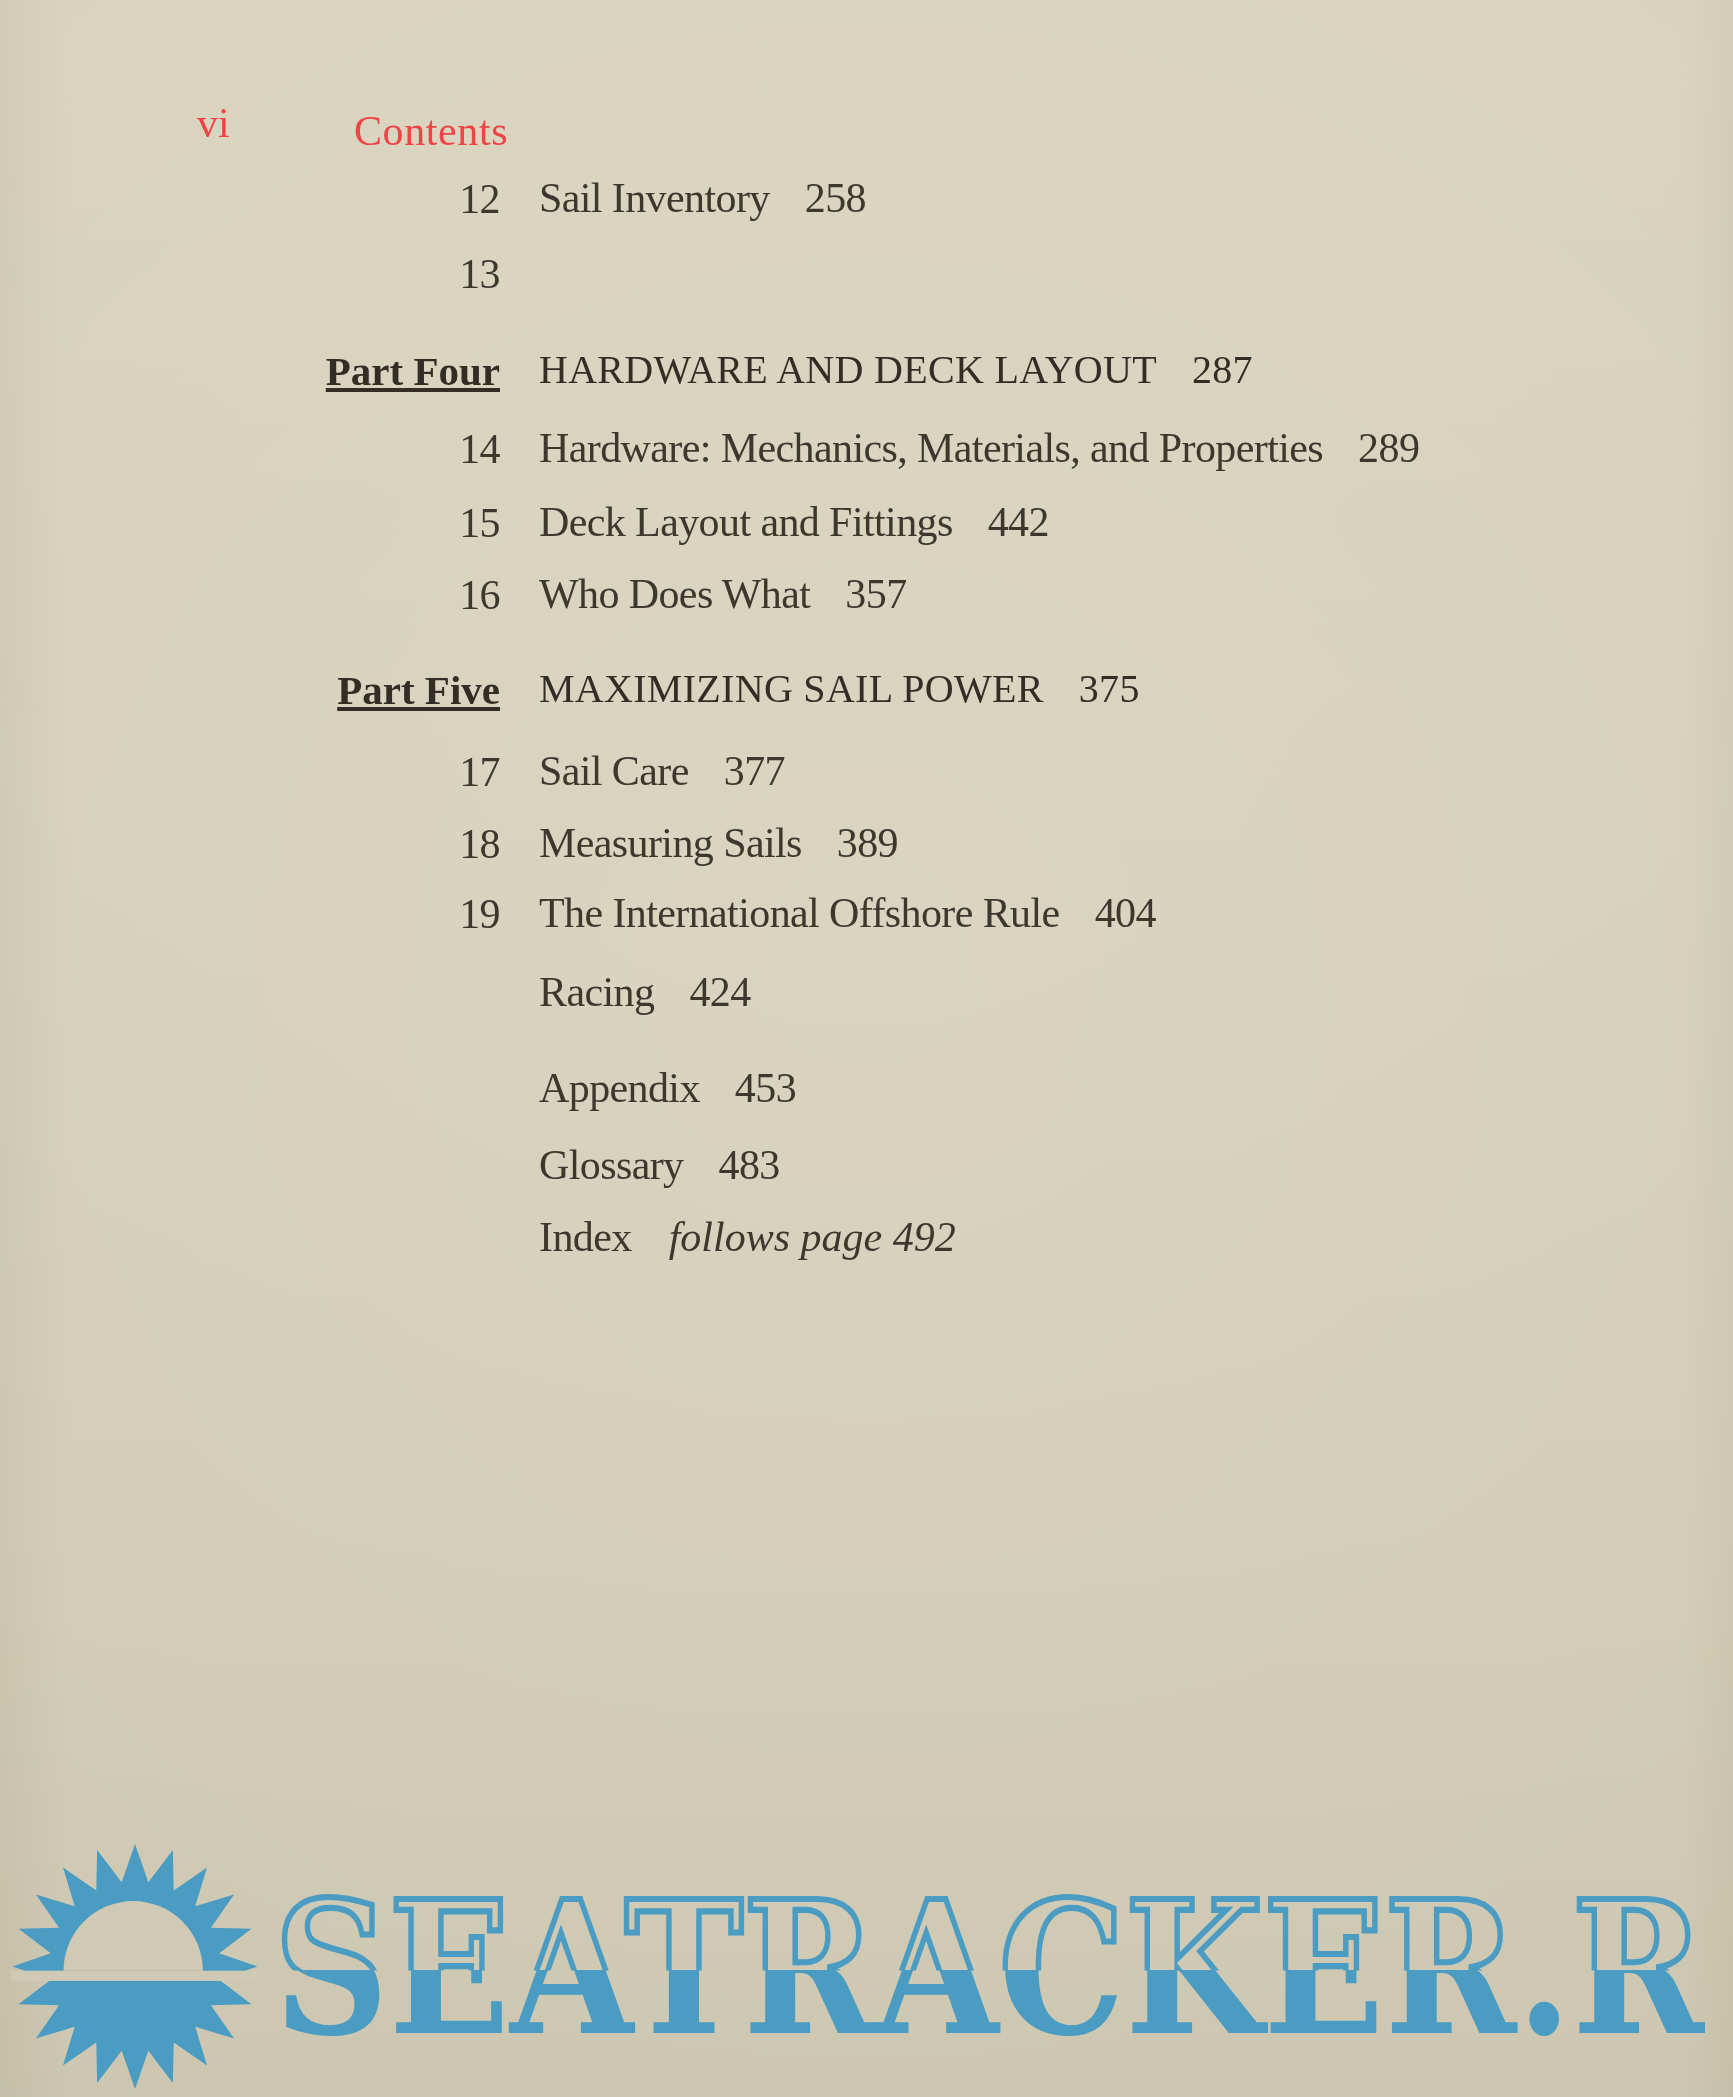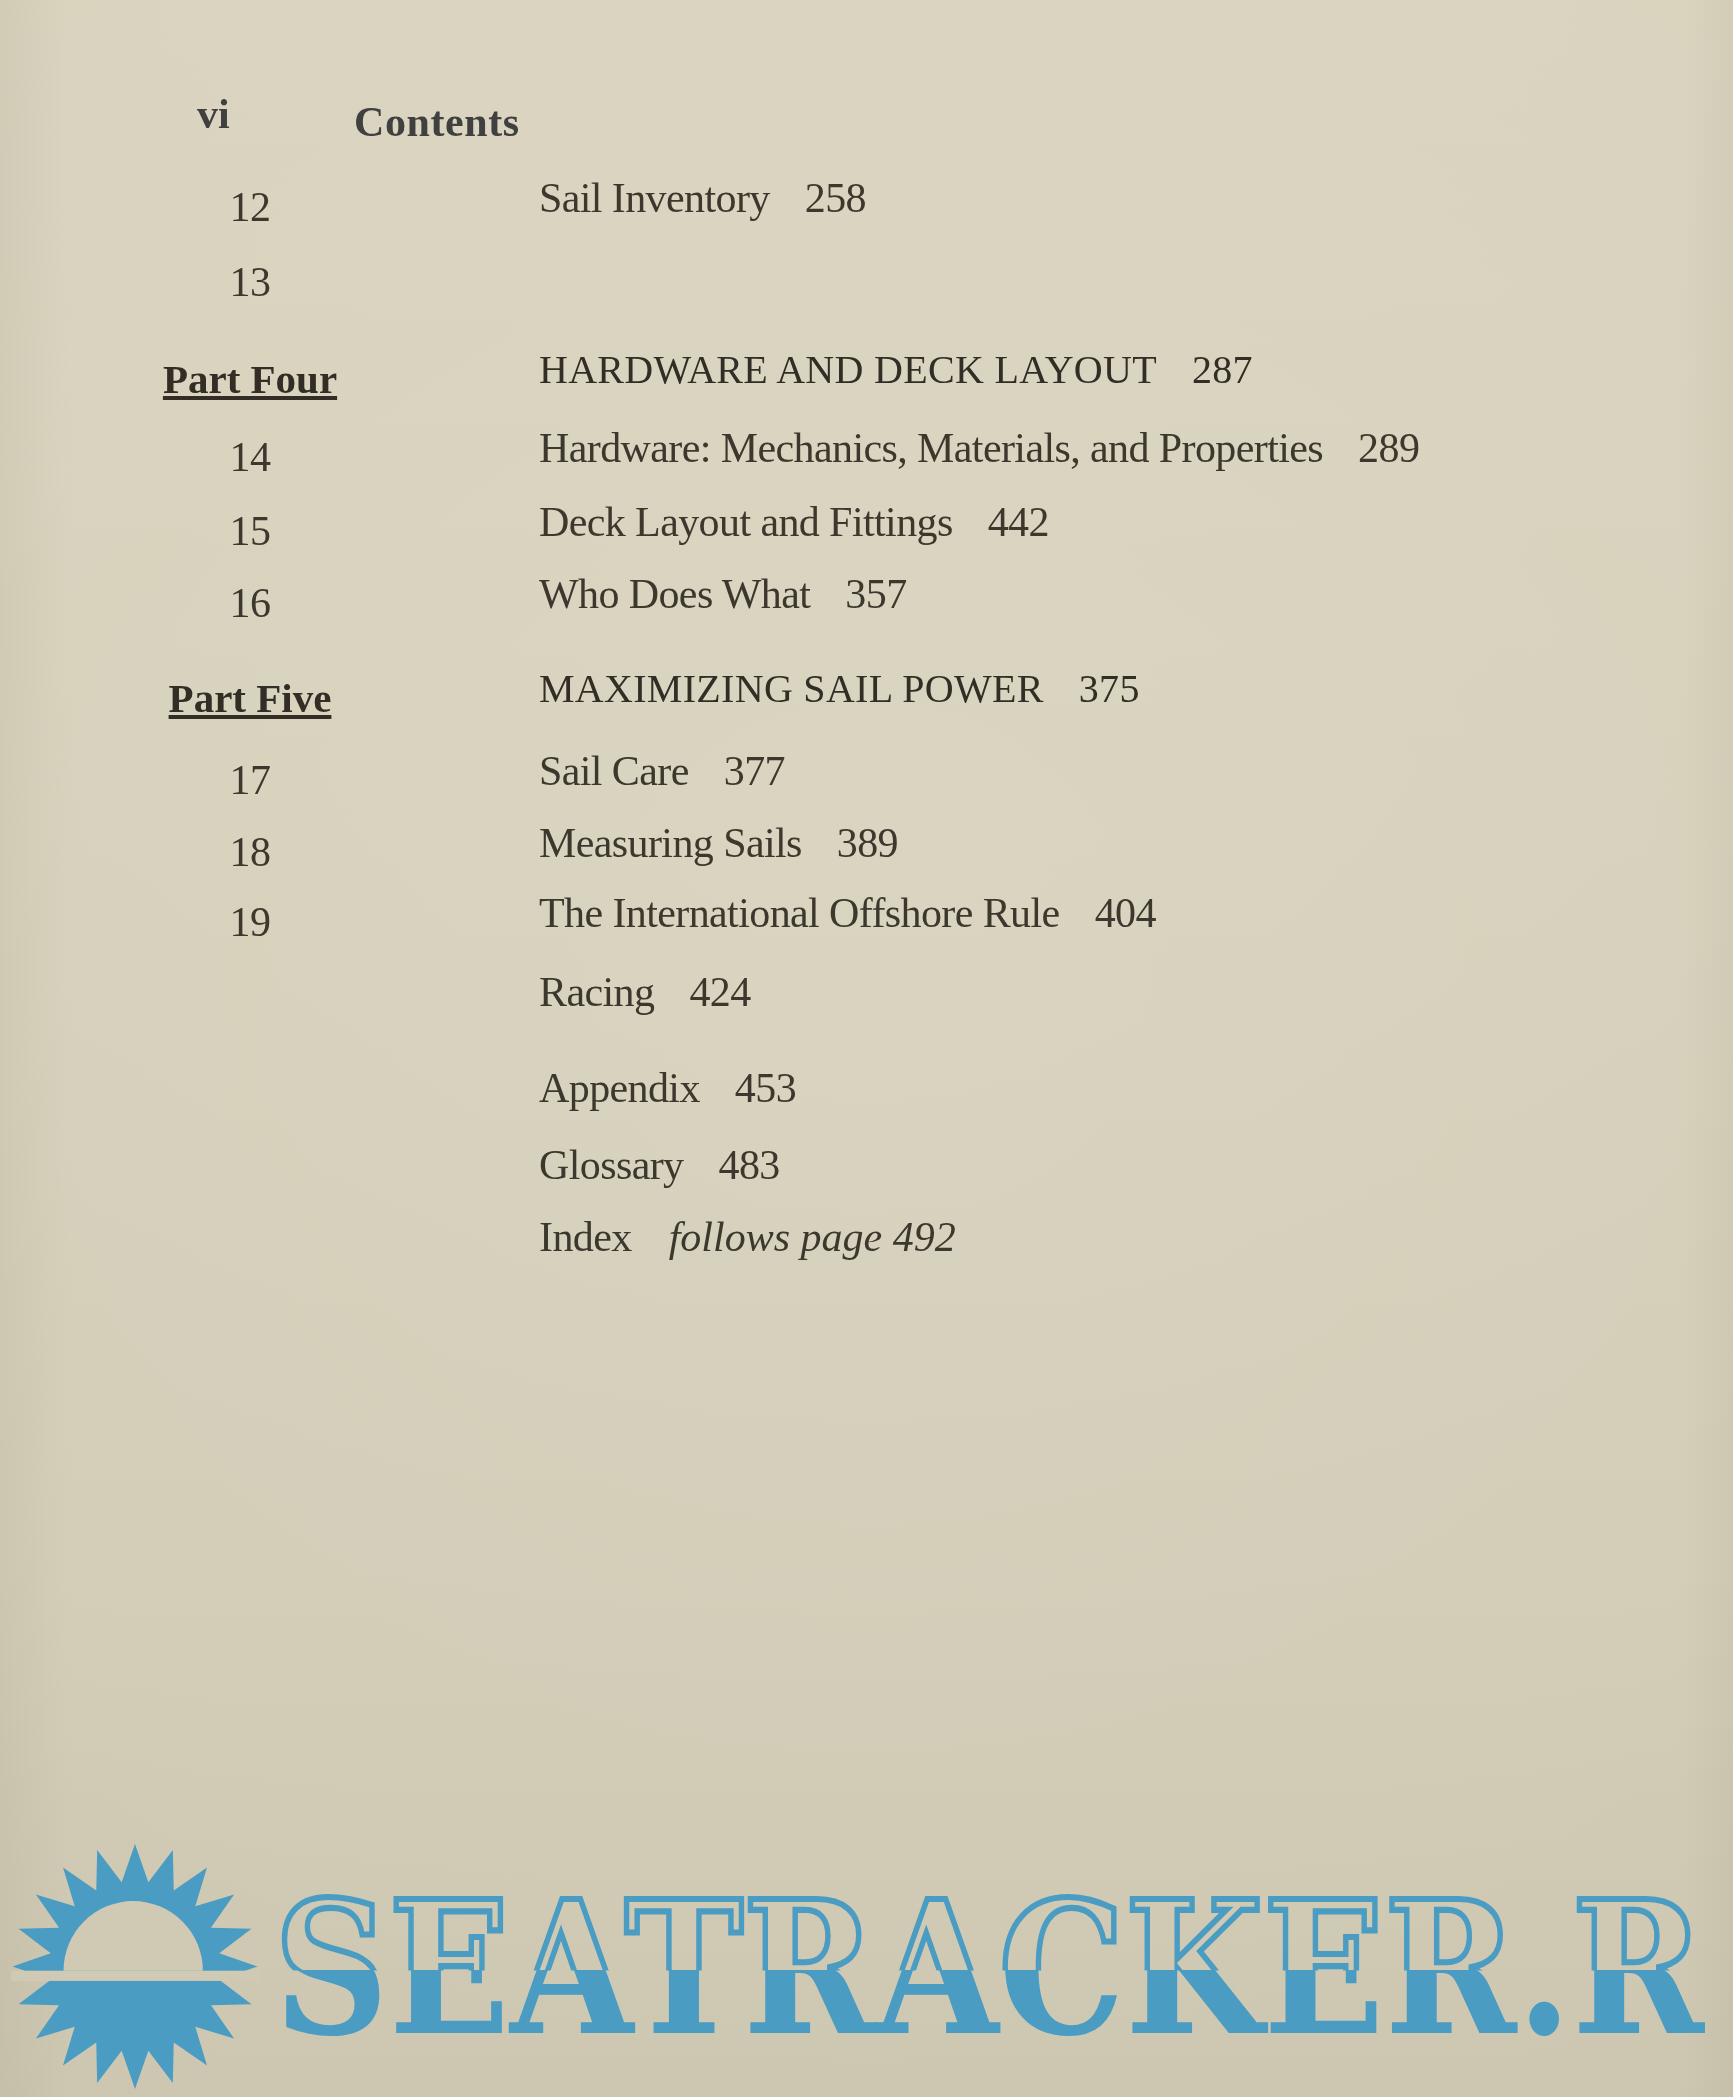--- a/index.html
+++ b/index.html
@@ -16,39 +16,39 @@
   .paper-shade {
     position: absolute; inset: 0;
     background:
       radial-gradient(ellipse 160% 120% at 50% 45%, rgba(255,255,250,0.10) 0%, rgba(0,0,0,0) 60%),
       linear-gradient(90deg, rgba(80,70,40,0.06) 0%, rgba(0,0,0,0) 4%, rgba(0,0,0,0) 97%, rgba(80,70,40,0.05) 100%);
     pointer-events: none;
   }
 
   .page-head {
     position: absolute;
-    top: 87px; left: 0; width: 100%; height: 54px;
+    top: 96px; left: 0; width: 100%; height: 54px;
     line-height: 54px;
-    font-weight: bold;
+    font-weight: normal;
     font-size: 42px;
-    color: #404040;
+    color: #ef4444;
   }
   .folio    { position: absolute; left: 197px; }
   .head-ttl { position: absolute; left: 354px; letter-spacing: 0.6px; margin-top: 8px; }
 
   .row {
     position: absolute; left: 0; width: 100%; height: 54px;
     line-height: 54px;
     font-size: 42px;
     letter-spacing: -0.6px;
     color: #3d382e;
   }
   .row .num {
-    position: absolute; left: 0; top: 9px; width: 500px;
-    text-align: center;
+    position: absolute; left: 0; top: 1px; width: 500px;
+    text-align: right;
     white-space: nowrap;
   }
   .row .line {
     position: absolute; left: 539px; top: 0;
     white-space: nowrap;
   }
   .row .pagenum { margin-left: 35px; }
 
   .row.part { color: #322d25; }
   .row.part .num  { font-weight: bold; font-size: 41px; letter-spacing: 0; text-decoration: underline; }

